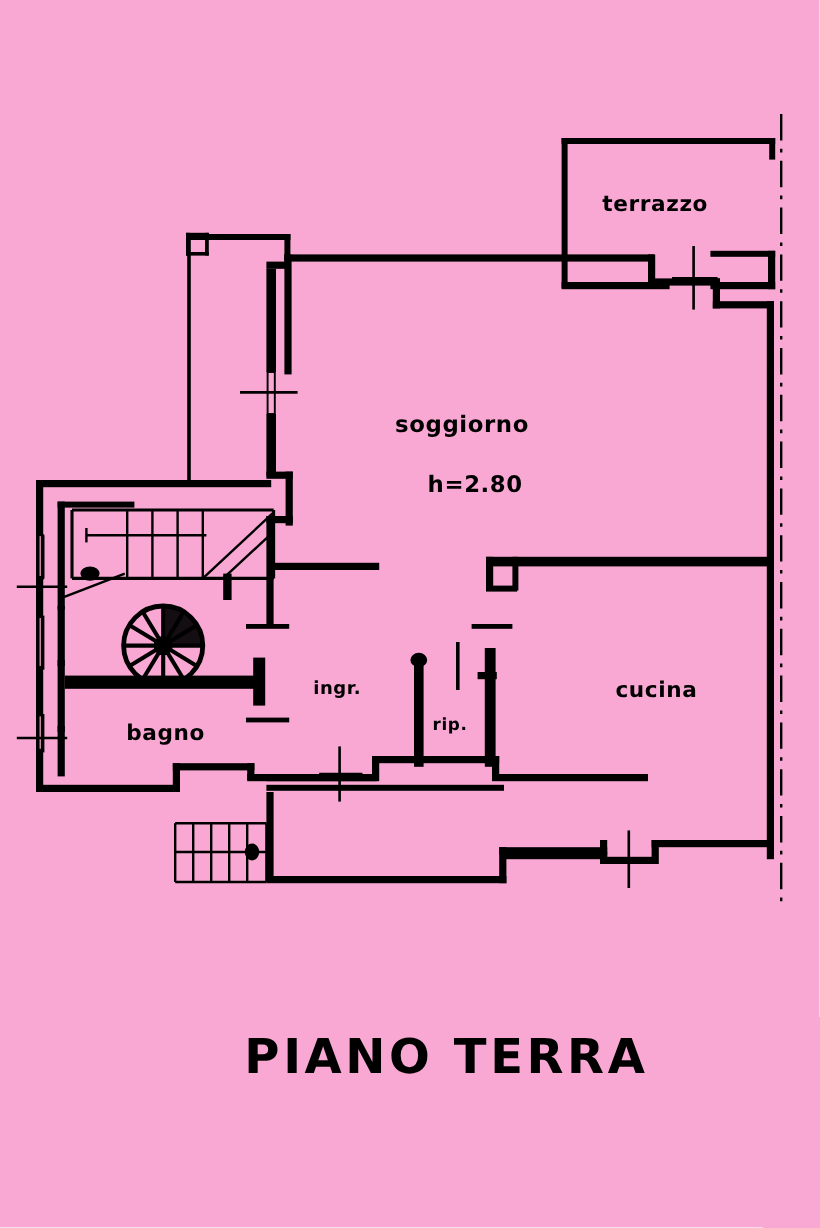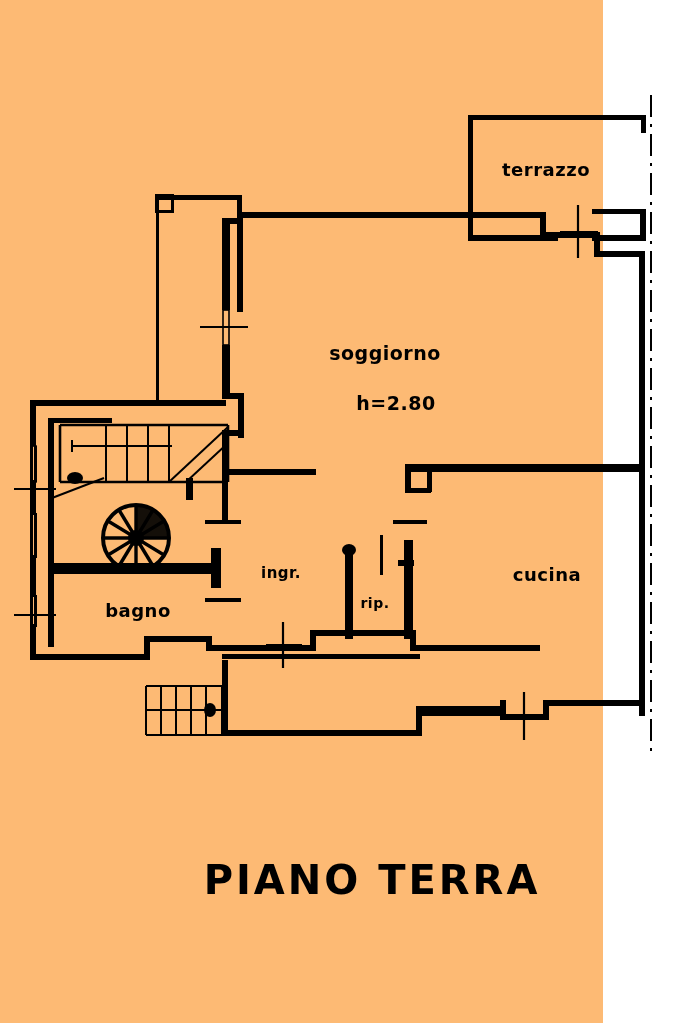--- a/index.html
+++ b/index.html
@@ -9,23 +9,23 @@
     background: #ffffff;
   }
   body {
     width: 683px;
     height: 1023px;
     overflow: hidden;
     font-family: "DejaVu Sans", sans-serif;
   }
   #plan-sheet {
     position: relative;
-    width: 603px;
+    width: 683px;
     height: 1023px;
-    background: #fdba74;
+    background: #f9a8d4;
   }
   #floorplan-svg {
     position: absolute;
     left: 0;
     top: 0;
     width: 683px;
     height: 1023px;
     display: block;
   }
   .room-label {

